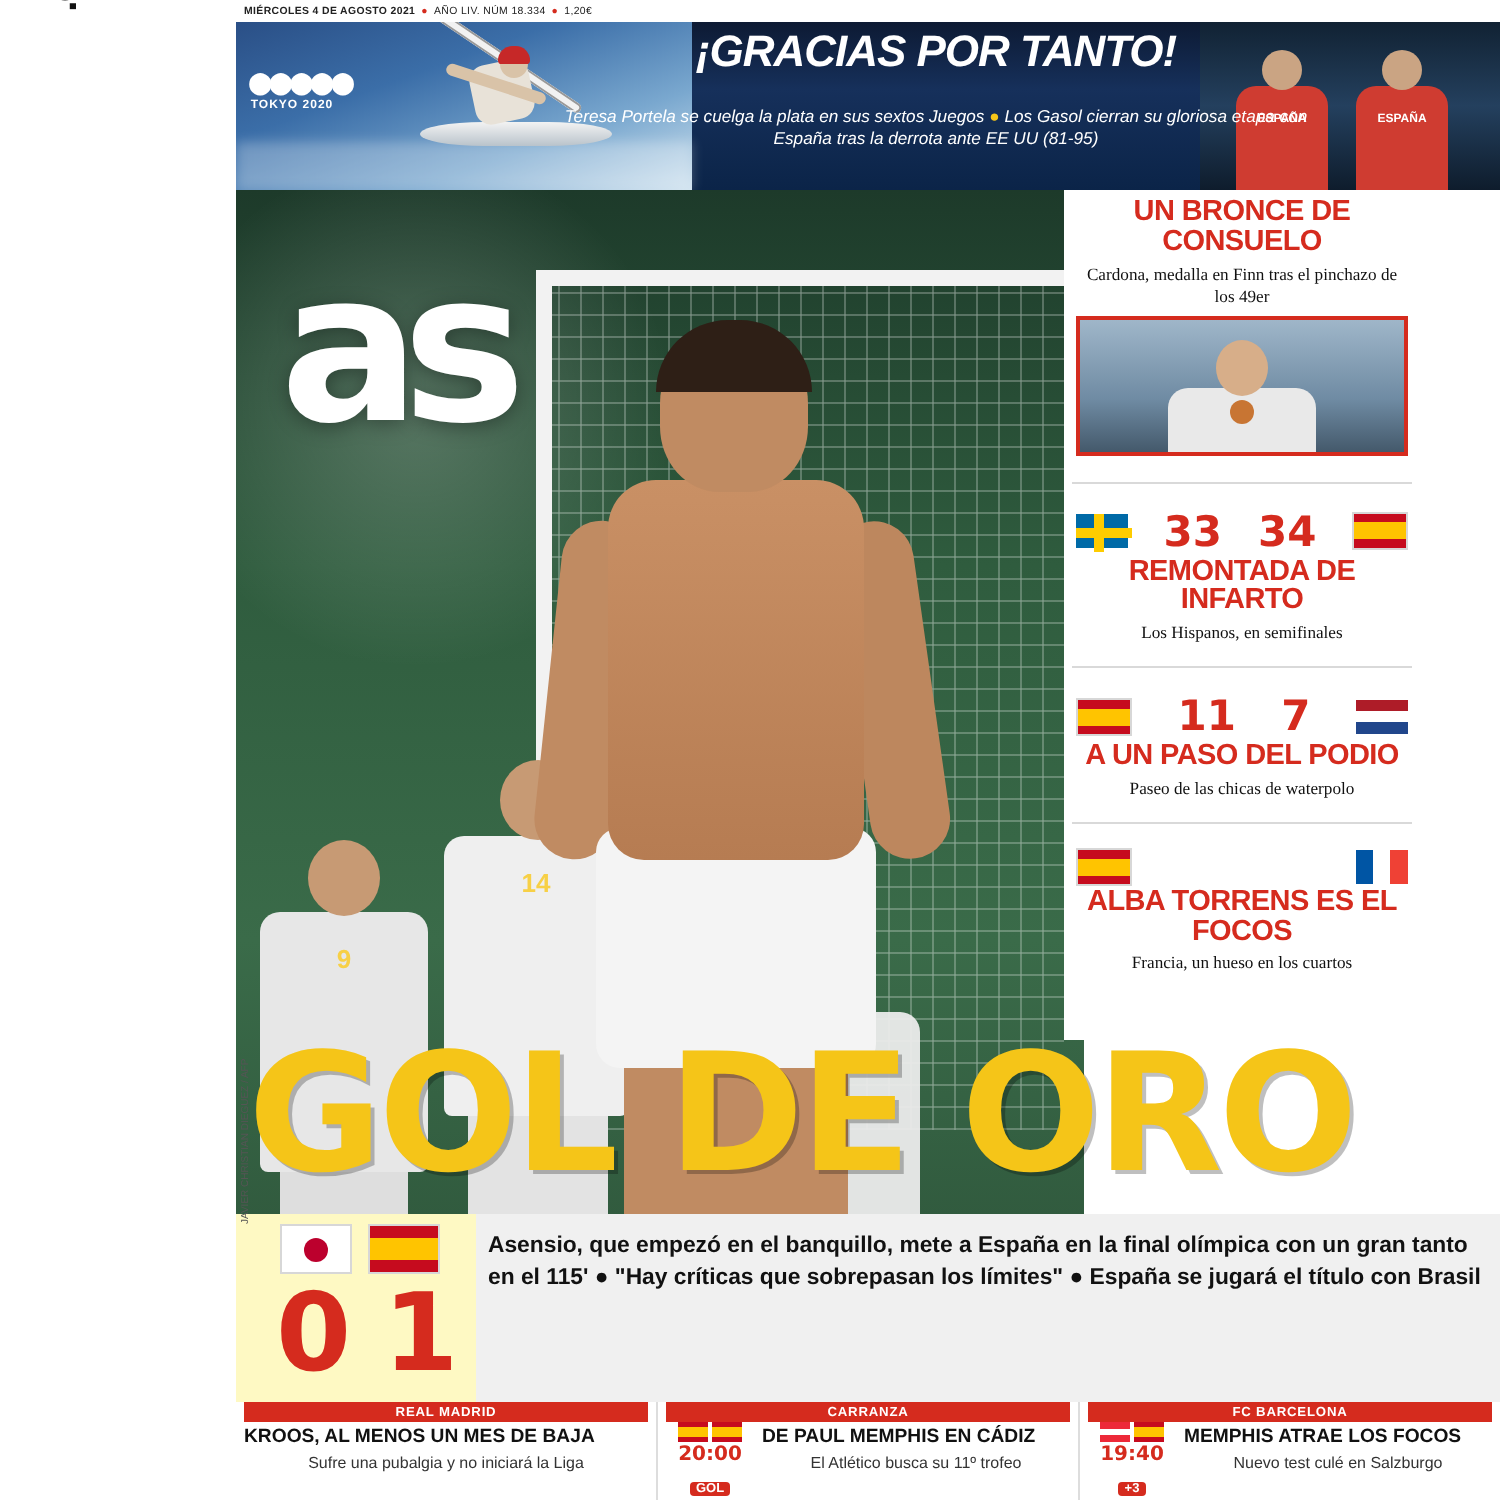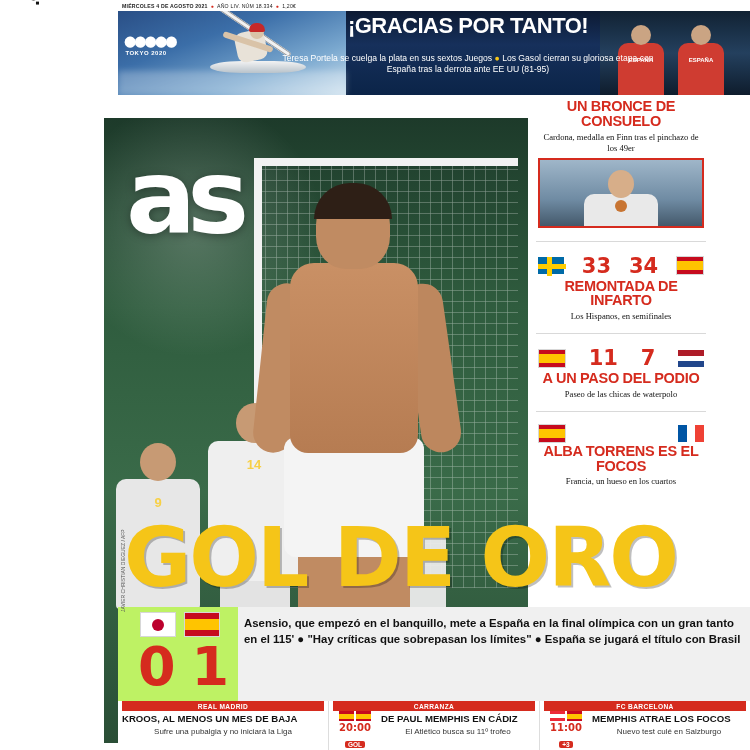--- a/index.html
+++ b/index.html
@@ -35,28 +35,28 @@
   .tokyo-rings{font-size:11px;letter-spacing:-2px;}
   .tokyo-txt{font-size:6px;font-weight:bold;letter-spacing:.5px;margin-top:2px;}
 
   .banner-photoR{position:absolute;right:0;top:0;width:150px;height:84px;
      background:linear-gradient(180deg,#123 0%,#24405e 50%,#0e1c2c 100%);}
   .bplayer{position:absolute;bottom:0;width:54px;height:72px;}
   .bplayer .h{position:absolute;left:17px;top:2px;width:20px;height:20px;border-radius:50%;background:#caa483;}
   .bplayer .b{position:absolute;left:4px;top:20px;width:46px;height:52px;border-radius:10px 10px 0 0;background:#cf3c31;}
   .bplayer .b:after{content:"ESPAÑA";position:absolute;left:0;right:0;top:14px;text-align:center;color:#fff;font-size:6px;font-weight:bold;}
   .bp1{right:82px;} .bp2{right:22px;}
-  .banner-txt{position:absolute;left:160px;top:4px;width:380px;text-align:center;color:#fff;}
+  .banner-txt{position:absolute;left:160px;top:4px;width:380px;text-align:center;color:#fff;font-style:italic;}
   .banner-head{font-size:22px;font-weight:bold;color:#ffffff;line-height:1;letter-spacing:-.5px;}
   .banner-sub{font-size:8.6px;line-height:1.25;margin-top:16px;color:#fff;}
   .banner-sub .dot{color:#f5c518;font-weight:bold;}
 
   
-  .main-photo{position:absolute;left:104px;top:95px;width:424px;height:625px;overflow:hidden;
-    background:linear-gradient(180deg,#1d3a2a 0%,#2f5c3e 30%,#3a6b49 60%,#2a4e36 100%);margin-top:23px;}
+  .main-photo{position:absolute;left:118px;top:95px;width:424px;height:625px;overflow:hidden;
+    background:linear-gradient(180deg,#1d3a2a 0%,#2f5c3e 30%,#3a6b49 60%,#2a4e36 100%);}
   .pitch-light{position:absolute;left:-40px;top:-20px;width:260px;height:260px;border-radius:50%;
     background:radial-gradient(circle,rgba(255,255,255,.22),rgba(255,255,255,0) 70%);}
   .net{position:absolute;left:150px;top:40px;width:264px;height:430px;opacity:.45;
     background-image:repeating-linear-gradient(90deg,rgba(255,255,255,.55) 0 1px,transparent 1px 11px),
                      repeating-linear-gradient(0deg,rgba(255,255,255,.55) 0 1px,transparent 1px 11px);}
   .goalpost{position:absolute;left:150px;top:40px;width:8px;height:430px;background:#f2f2f2;}
   .goalbar{position:absolute;left:150px;top:40px;width:264px;height:8px;background:#f2f2f2;}
   .as-mask{position:absolute;left:22px;top:18px;font-size:104px;font-weight:bold;color:#fff;letter-spacing:-9px;
     font-family:"DejaVu Sans",sans-serif;text-shadow:0 2px 10px rgba(0,0,0,.35);}
   .mp-player{position:absolute;bottom:0;}
@@ -87,21 +87,21 @@
   .crest{position:absolute;right:18px;top:268px;width:16px;height:20px;background:linear-gradient(180deg,#c60b1e 33%,#ffc400 33% 66%,#c60b1e 66%);border-radius:2px;}
   .rings{position:absolute;left:40px;top:258px;font-size:9px;color:#2b6cb0;letter-spacing:-2px;}
 
   
   .golband{position:absolute;left:118px;top:520px;width:632px;height:92px;}
   .goltitle{font-size:82px;font-weight:bold;color:#f5c518;line-height:.92;letter-spacing:-2px;
      font-family:"DejaVu Sans",sans-serif;text-shadow:2px 2px 0 rgba(0,0,0,.25);padding-left:6px;}
 
   
   .scorestrip{position:absolute;left:118px;top:607px;width:632px;height:94px;background:#f0f0f0;}
-  .score-left{position:absolute;left:0;top:0;width:120px;height:94px;background:#bef264;}
+  .score-left{position:absolute;left:0;top:0;width:120px;height:94px;background:#fef9c3;}
   .flagrow{position:absolute;left:22px;top:5px;display:flex;gap:8px;align-items:center;}
   .flag{width:34px;height:23px;border:1px solid #d7d7d7;position:relative;overflow:hidden;}
   .flag-jp{background:#fff;}
   .flag-jp:after{content:"";position:absolute;left:11px;top:6px;width:12px;height:12px;border-radius:50%;background:#bc002d;}
   .flag-es{background:linear-gradient(180deg,#c60b1e 25%,#ffc400 25% 75%,#c60b1e 75%);}
   .scorenums{position:absolute;left:20px;top:28px;font-size:54px;font-weight:bold;color:#d52b1e;letter-spacing:16px;
      font-family:"DejaVu Sans",sans-serif;}
   .score-text{position:absolute;left:126px;top:8px;width:498px;font-size:11.4px;line-height:1.42;color:#111;font-weight:bold;}
   .credit{position:absolute;left:120px;top:612px;transform:rotate(-90deg);transform-origin:left top;
      font-size:5px;color:#555;white-space:nowrap;}
@@ -336,21 +336,21 @@
     </div>
 
     <div class="bcol">
       <div class="btag">FC BARCELONA</div>
       <div class="bwrap">
         <div class="bbox">
           <div class="bflags">
             <span class="bminiflag bf-at"></span>
             <span class="bminiflag bf-es"></span>
           </div>
-          <div class="btime">11:00</div>
+          <div class="btime">19:40</div>
           <span class="bchan">+3</span>
         </div>
         <div style="flex:1">
           <div class="btitle">MEMPHIS ATRAE LOS FOCOS</div>
           <div class="bsub">Nuevo test culé en Salzburgo</div>
         </div>
       </div>
     </div>
   </div>
 

